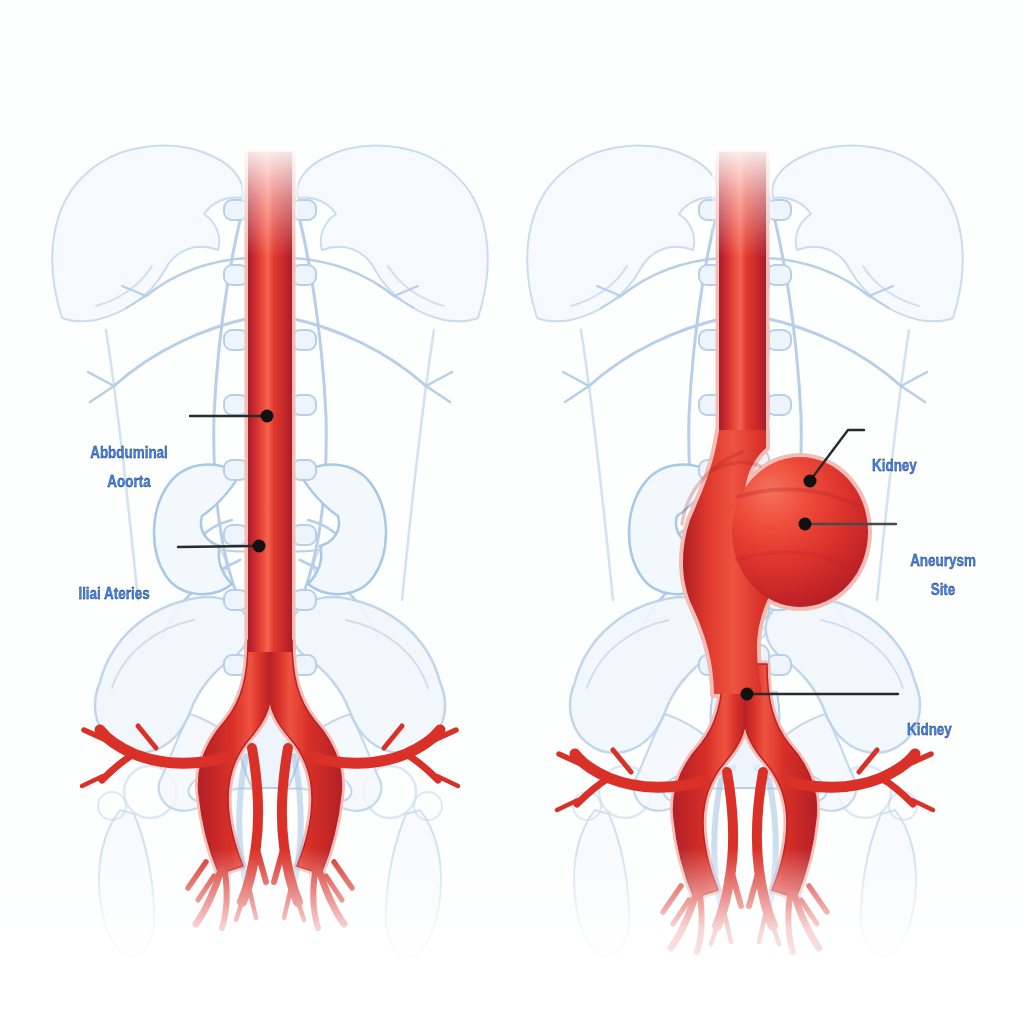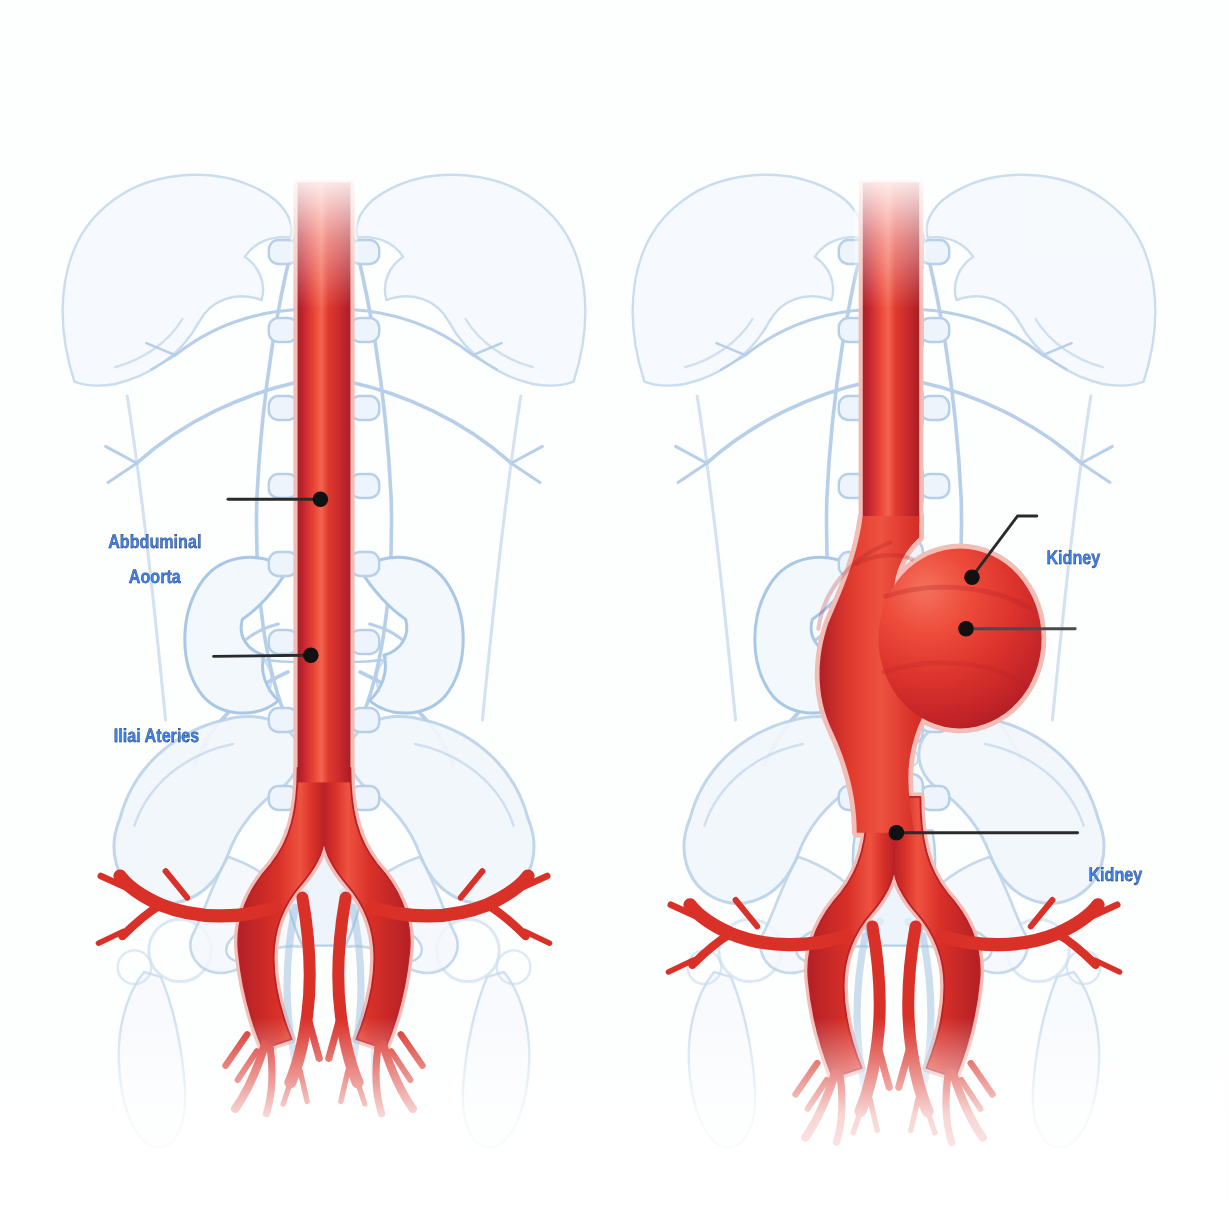--- a/index.html
+++ b/index.html
@@ -231,24 +231,28 @@
       <circle cx="805" cy="524" r="6.5"></circle>
       <circle cx="747" cy="694" r="6.5"></circle>
     </g>
   </svg>
 
 
   <div class="lbl" style="left:70px;top:401px;width:118px;">
     <span class="line">Abbduminal</span>
     <span class="line">Aoorta</span>
   </div>
-  <div class="lbl" style="left:52px;top:562px;width:124px;text-align:right;">
+  <div class="lbl" style="left:52px;top:542px;width:124px;">
     <span class="line">Iliai Ateries</span>
   </div>
 
   <div class="lbl align-left" style="left:872px;top:414px;">
     <span class="line">Kidney</span>
   </div>
+  <div class="lbl" style="left:898px;top:509px;width:90px;">
+    <span class="line">Aneurysm</span>
+    <span class="line">Site</span>
+  </div>
   <div class="lbl align-left" style="left:907px;top:678px;">
     <span class="line">Kidney</span>
   </div>
 
 </div>
 
 </body></html>

